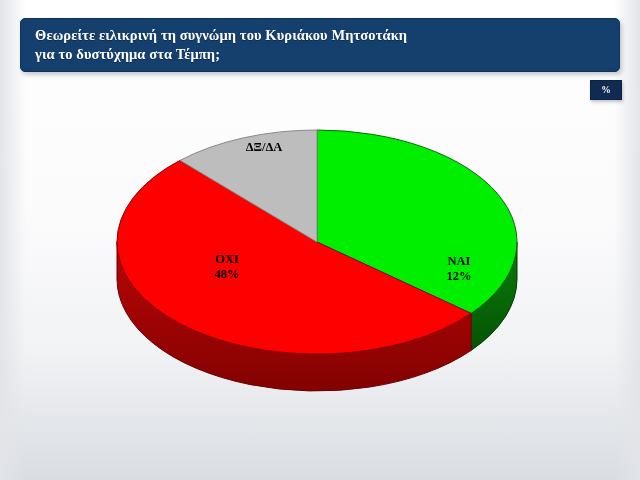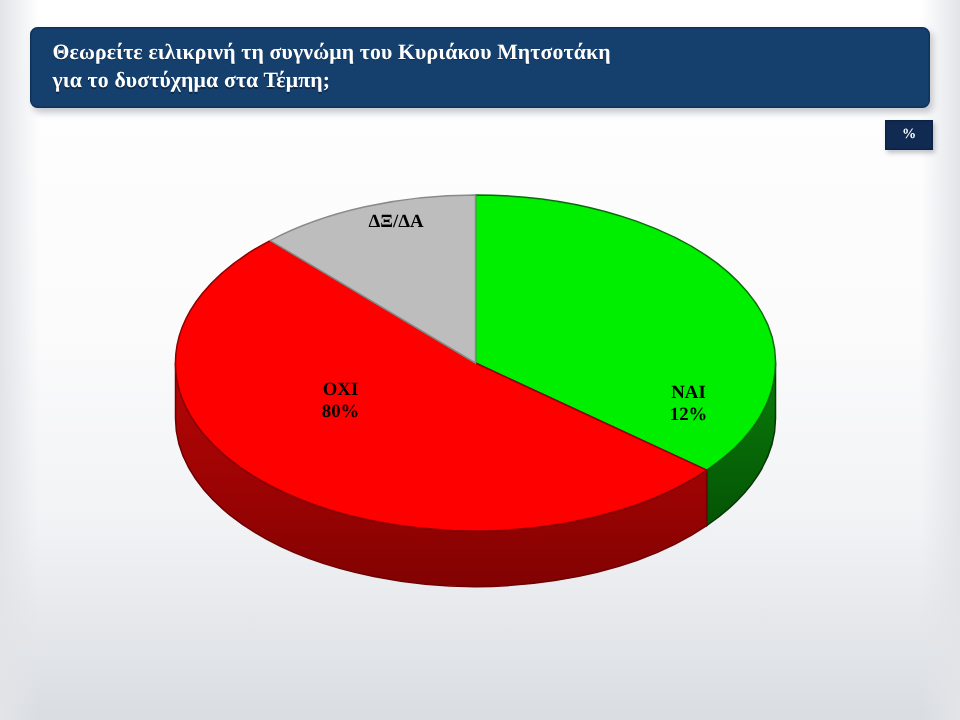--- a/index.html
+++ b/index.html
@@ -119,21 +119,21 @@
         <path fill="#bdbdbd" stroke="#8a8a8a" stroke-width="1" d="M 239 140 L 102.09 58.36 A 200 112 0 0 1 239 28 Z"></path>
       </g>
     </svg>
 
     <div class="slice-label lab-nai">
       <span class="v">ΝΑΙ</span>
       <span class="v">12%</span>
     </div>
     <div class="slice-label lab-oxi">
       <span class="v">ΟΧΙ</span>
-      <span class="v">80%</span>
+      <span class="v">48%</span>
     </div>
     <div class="slice-label lab-dk">
       <span class="v">ΔΞ/ΔΑ</span>
     </div>
   </div>
 </div>
 
 <div class="footer">
   
   

